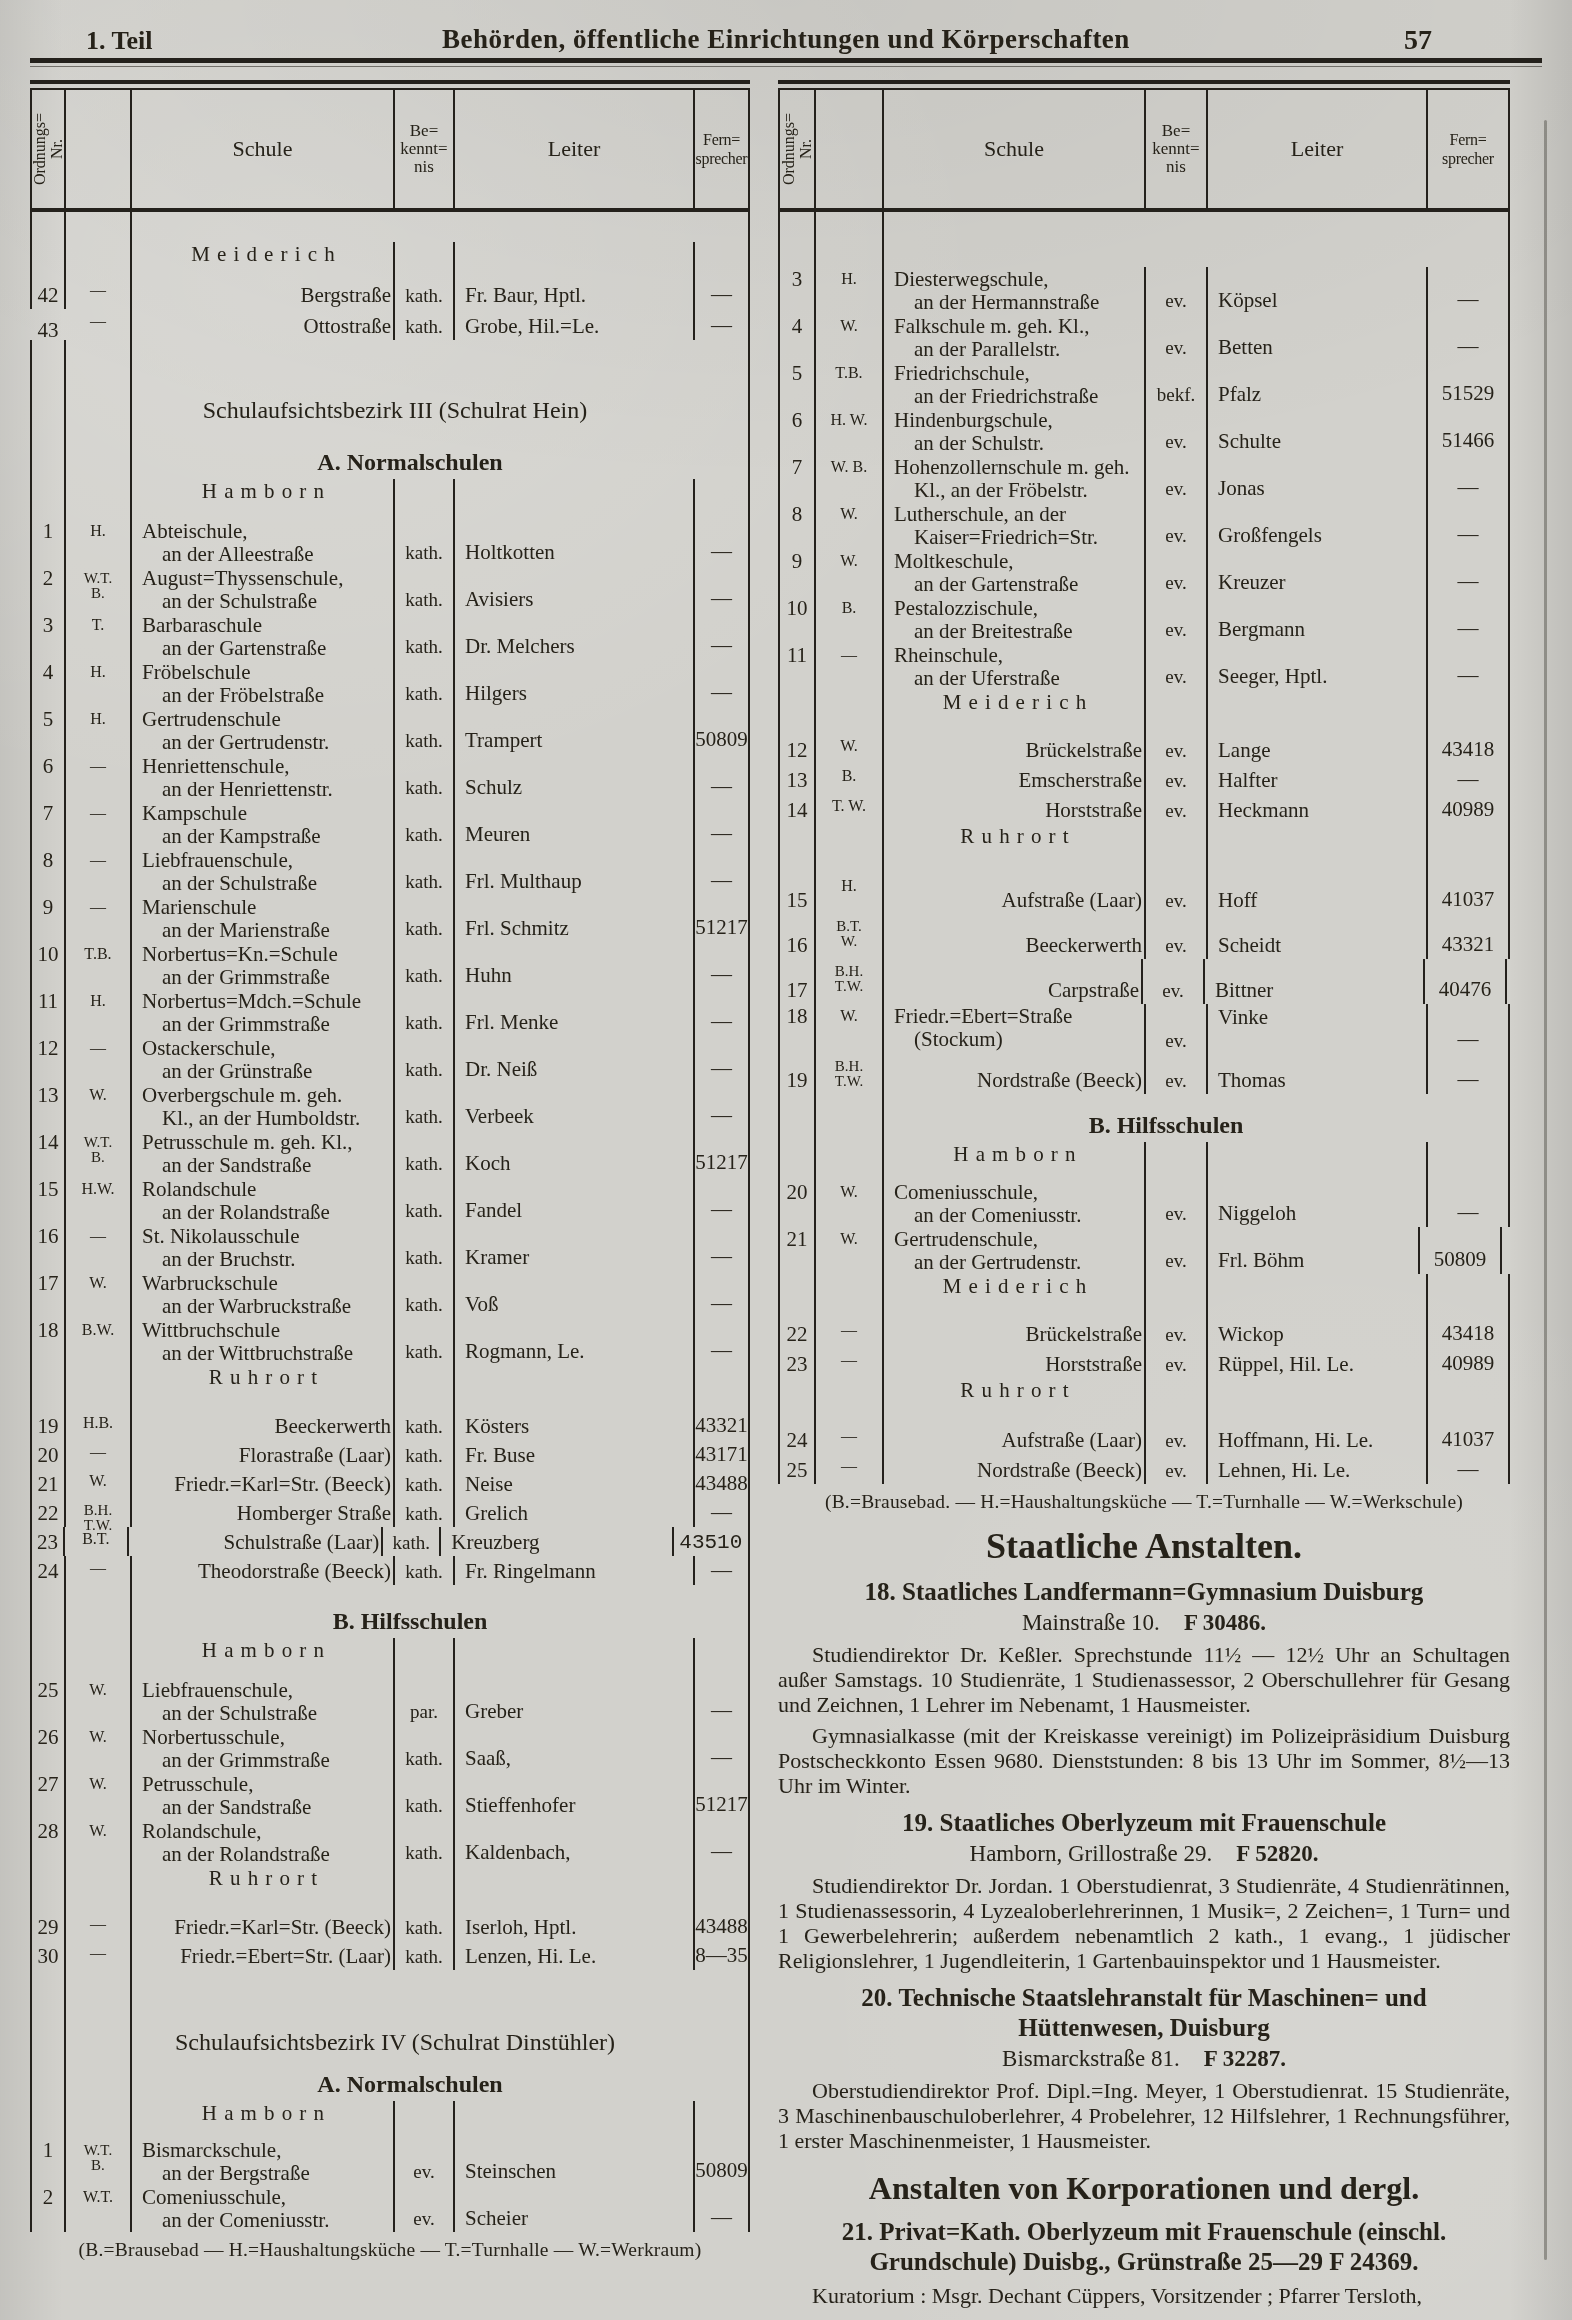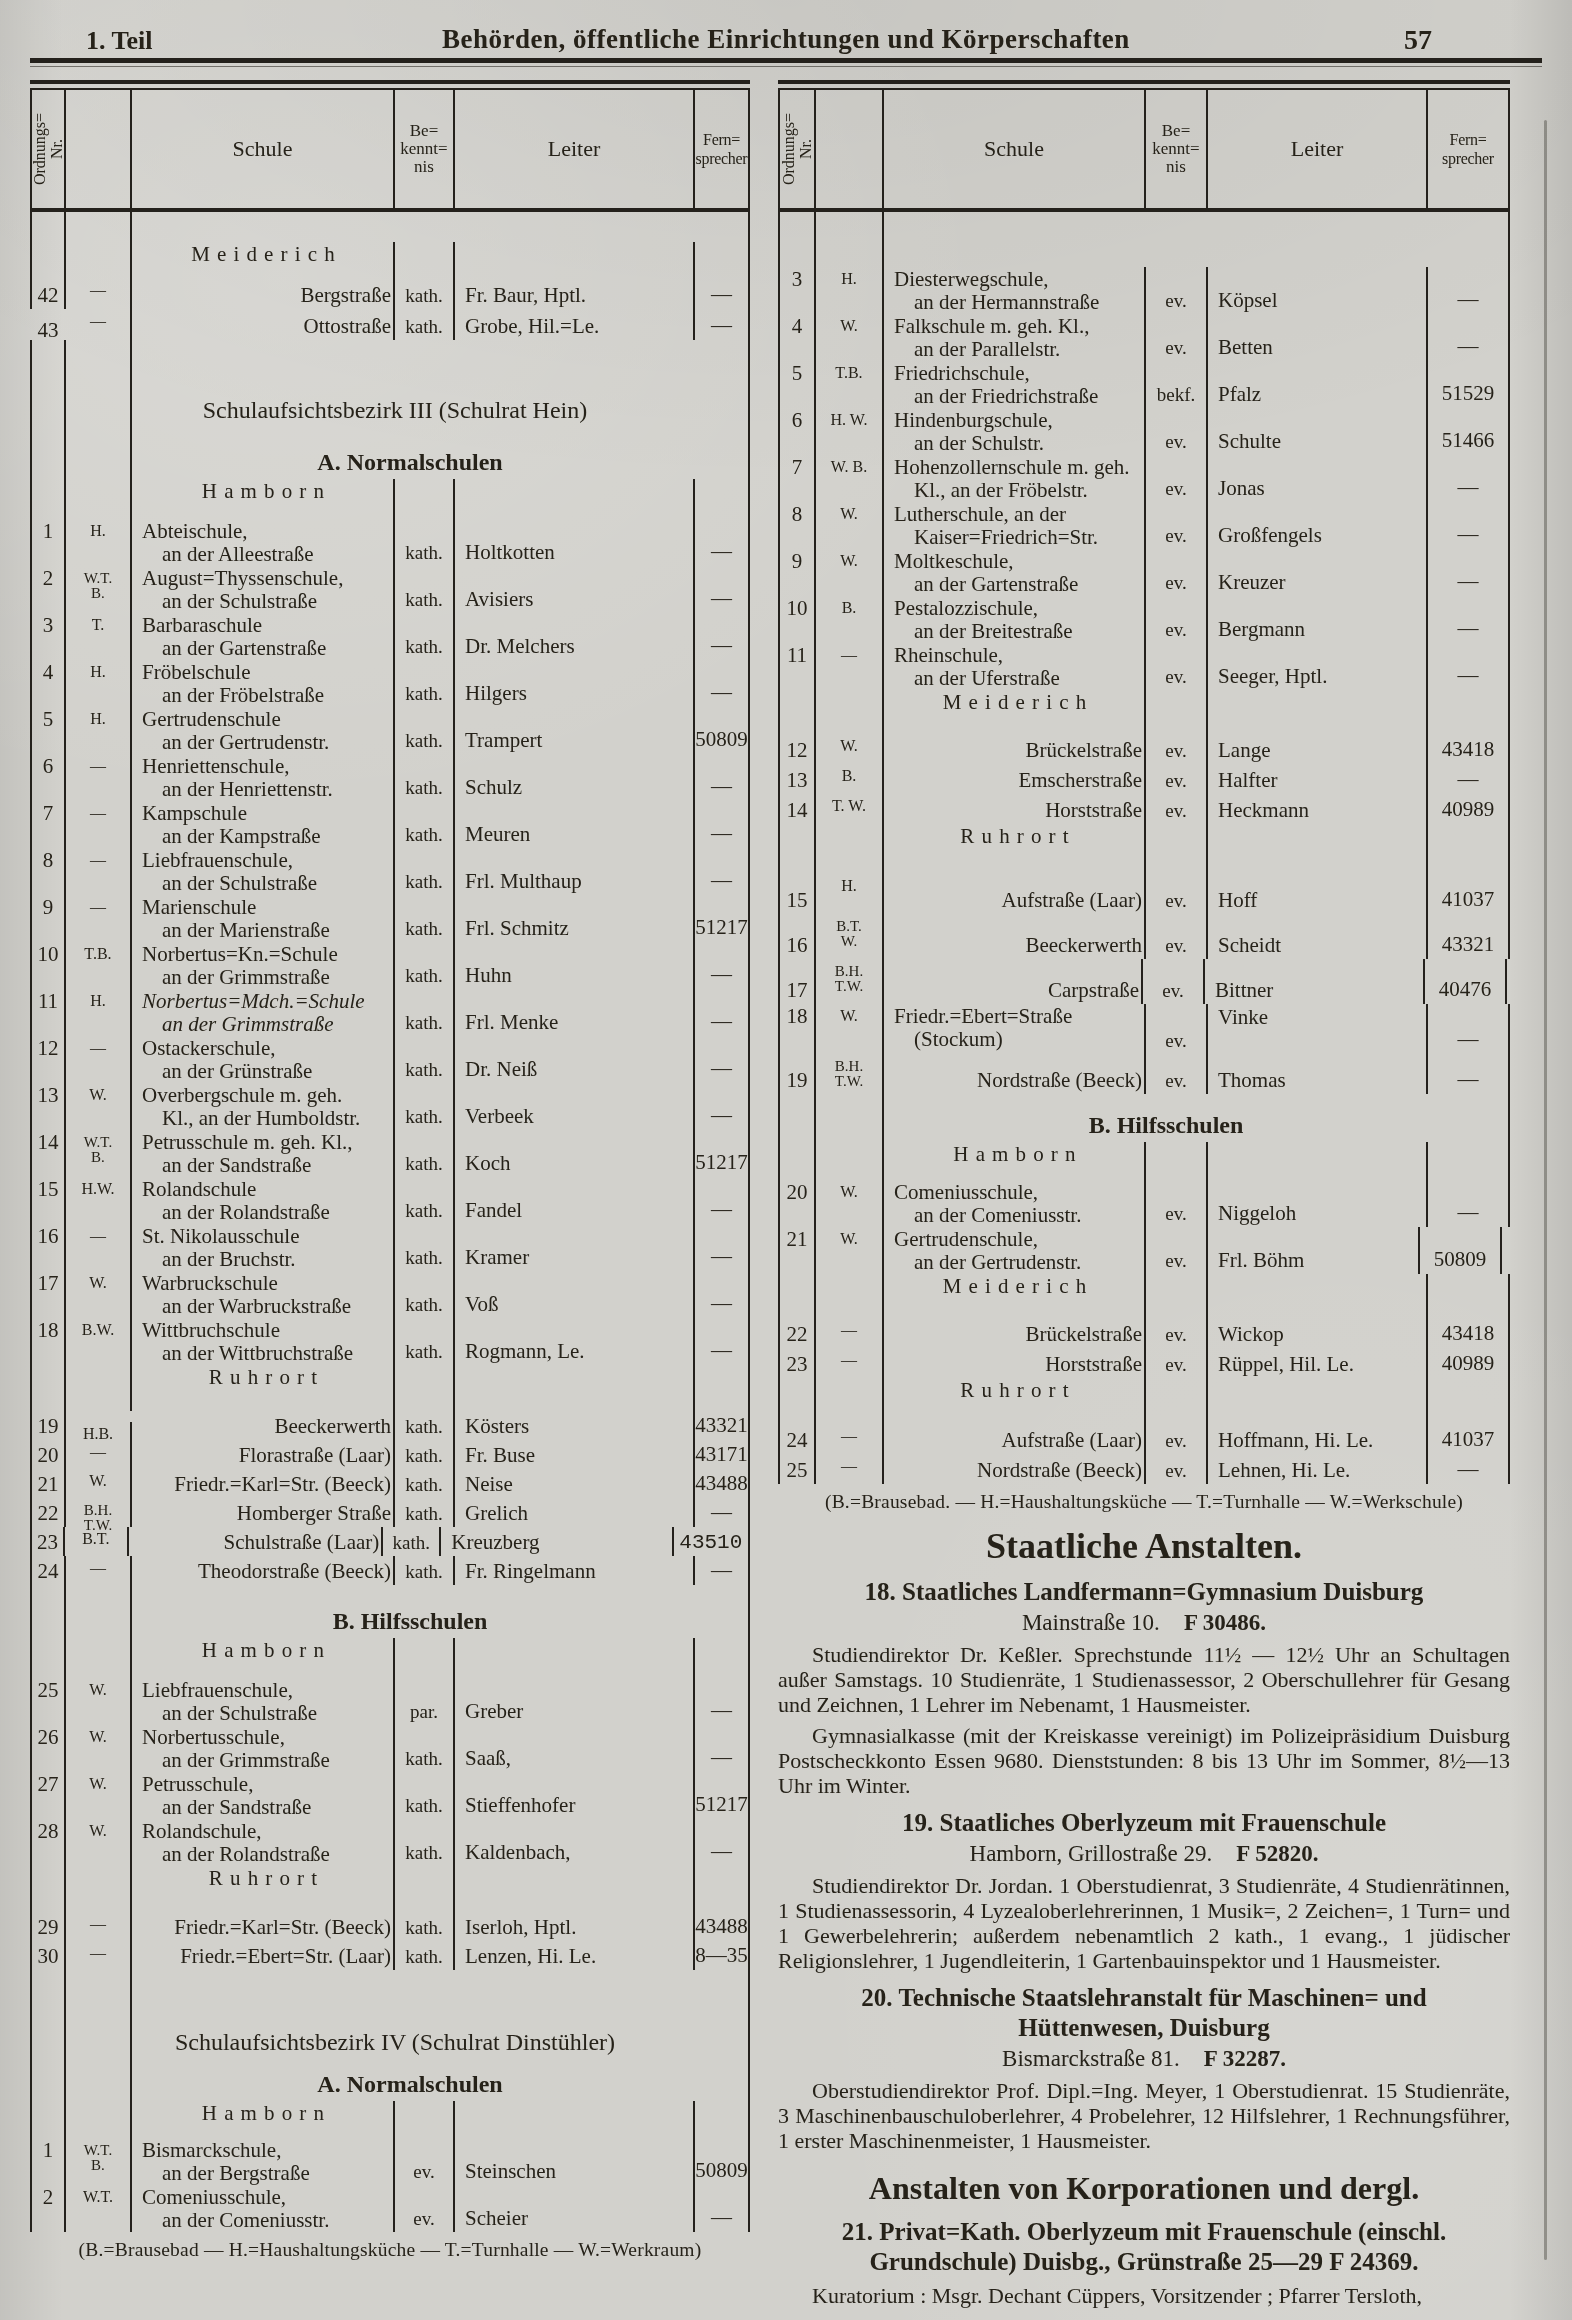--- a/index.html
+++ b/index.html
@@ -409,21 +409,21 @@
           <span>—</span>
         </div>
       </div>
       <div class="t-row" style="height: 47px;">
         <div class="cell c-nr bl br" style="width: 36px;">
           <span>11</span>
         </div>
         <div class="cell c-mark br" style="width: 66px;">
           <span>H.</span>
         </div>
-        <div class="cell c-school br" style="width: 263px; font-style: italic;">
+        <div class="cell c-school br" style="width: 263px;">
           <div>Norbertus=Mdch.=Schule</div>
           <div class="s2">an der Grimmstraße</div>
         </div>
         <div class="cell c-bek br" style="width: 60px;">
           <span>kath.</span>
         </div>
         <div class="cell c-leiter br" style="width: 240px;">
           <span>Frl. Menke</span>
         </div>
         <div class="cell c-fern br" style="width: 55px;">
@@ -587,21 +587,21 @@
           <div class="sec-name">Ruhrort</div>
         </div>
         <div class="cell c-bek br" style="width: 60px;"></div>
         <div class="cell c-leiter br" style="width: 240px;"></div>
         <div class="cell c-fern br" style="width: 55px;"></div>
       </div>
       <div class="t-row" style="height: 29px;">
         <div class="cell c-nr bl br align-bot" style="width: 36px;">
           <span>19</span>
         </div>
-        <div class="cell c-mark br" style="width: 66px; margin-top: 11px;">
+        <div class="cell c-mark br" style="width: 66px;">
           <span>H.B.</span>
         </div>
         <div class="cell c-school br align-bot" style="width: 263px; justify-content: flex-end;">
           <div>Beeckerwerth</div>
         </div>
         <div class="cell c-bek br" style="width: 60px;">
           <span>kath.</span>
         </div>
         <div class="cell c-leiter br" style="width: 240px;">
           <span>Kösters</span>

